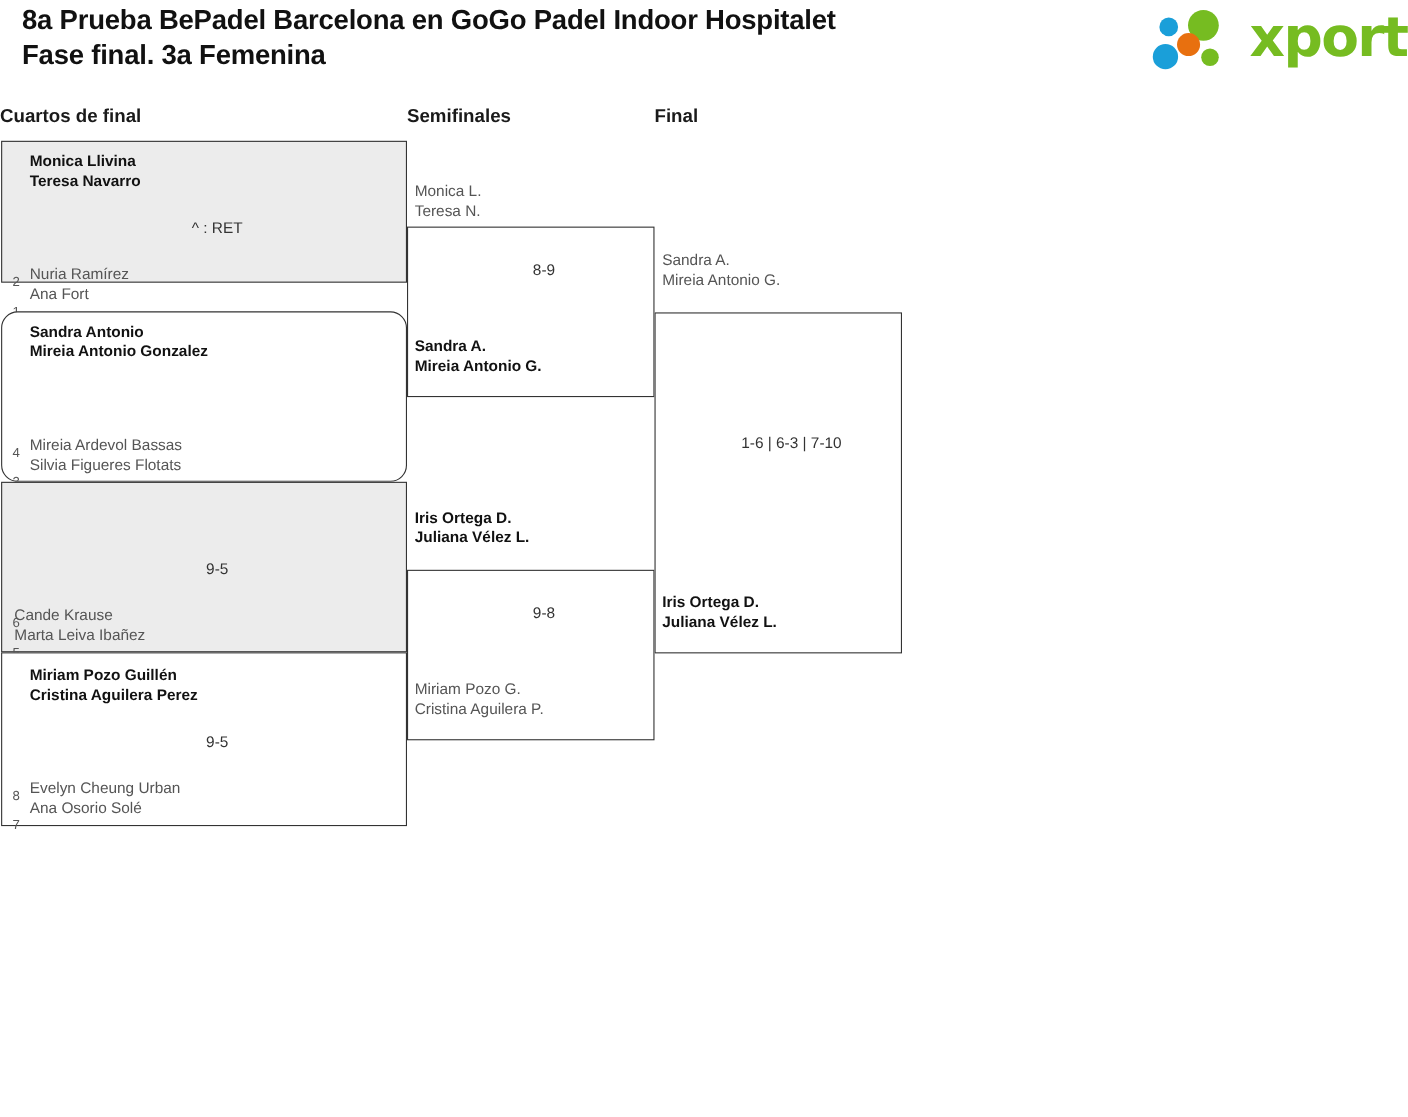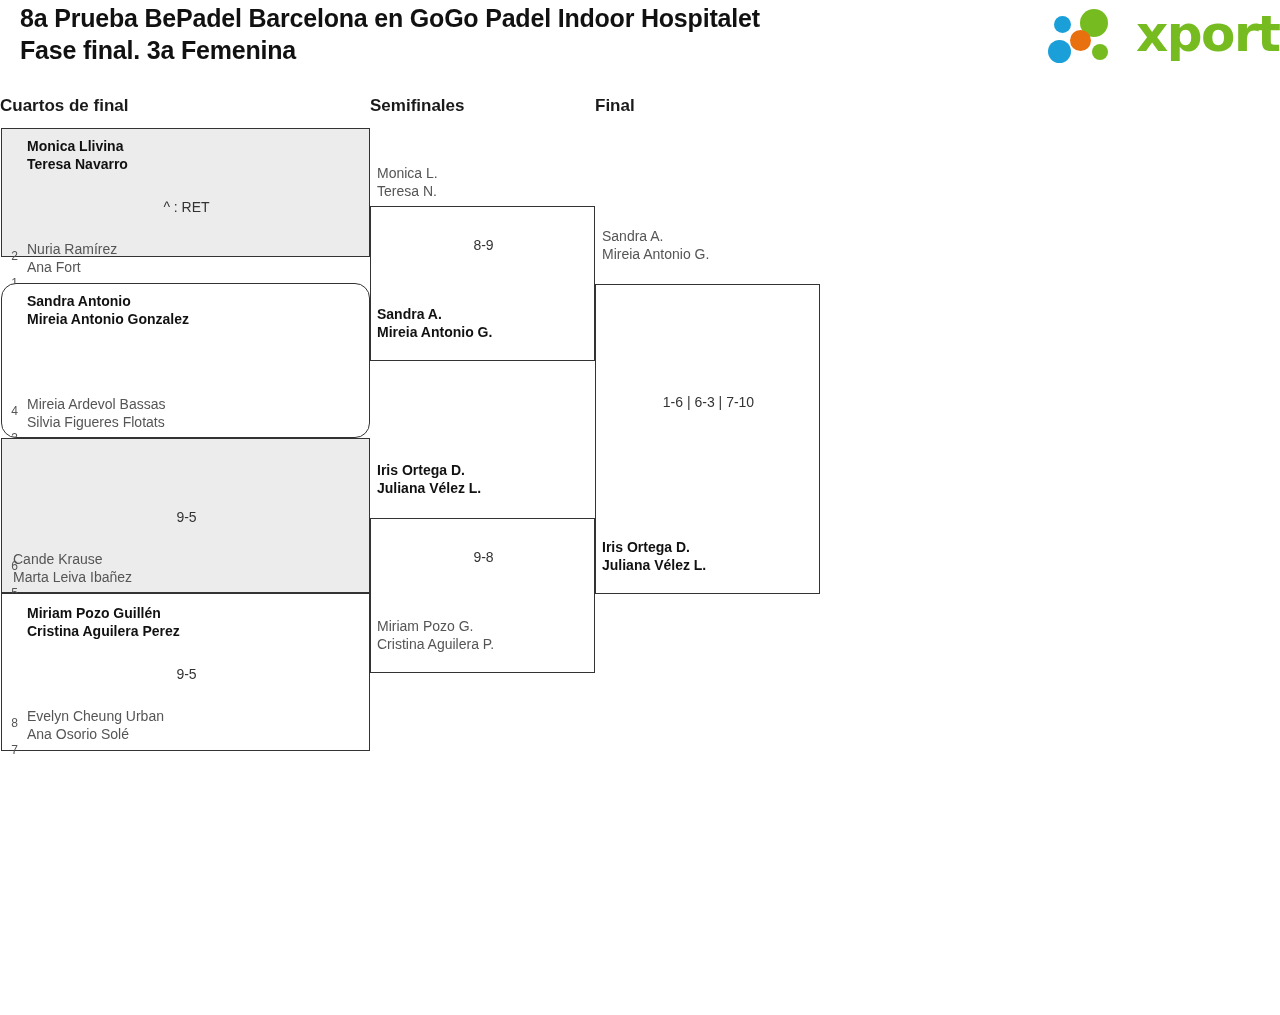--- a/index.html
+++ b/index.html
@@ -83,20 +83,21 @@
     white-space: pre-line;
   }
   .team.winner { color: #111111; font-weight: bold; }
   .team.loser  { color: #555555; font-weight: normal; }
 
   .score {
     position: absolute;
     font-size: 14px;
     color: #333333;
     text-align: center;
+    padding-left: 11px;
   }
 </style>
 </head>
 <body>
 
 <div id="page-title">8a Prueba BePadel Barcelona en GoGo Padel Indoor Hospitalet
 Fase final. 3a Femenina</div>
 
 <div id="brand-logo">
   <span class="dot" style="left:6px;  top:8px;  width:17px; height:17px; background:#1a9fd9;"></span>

